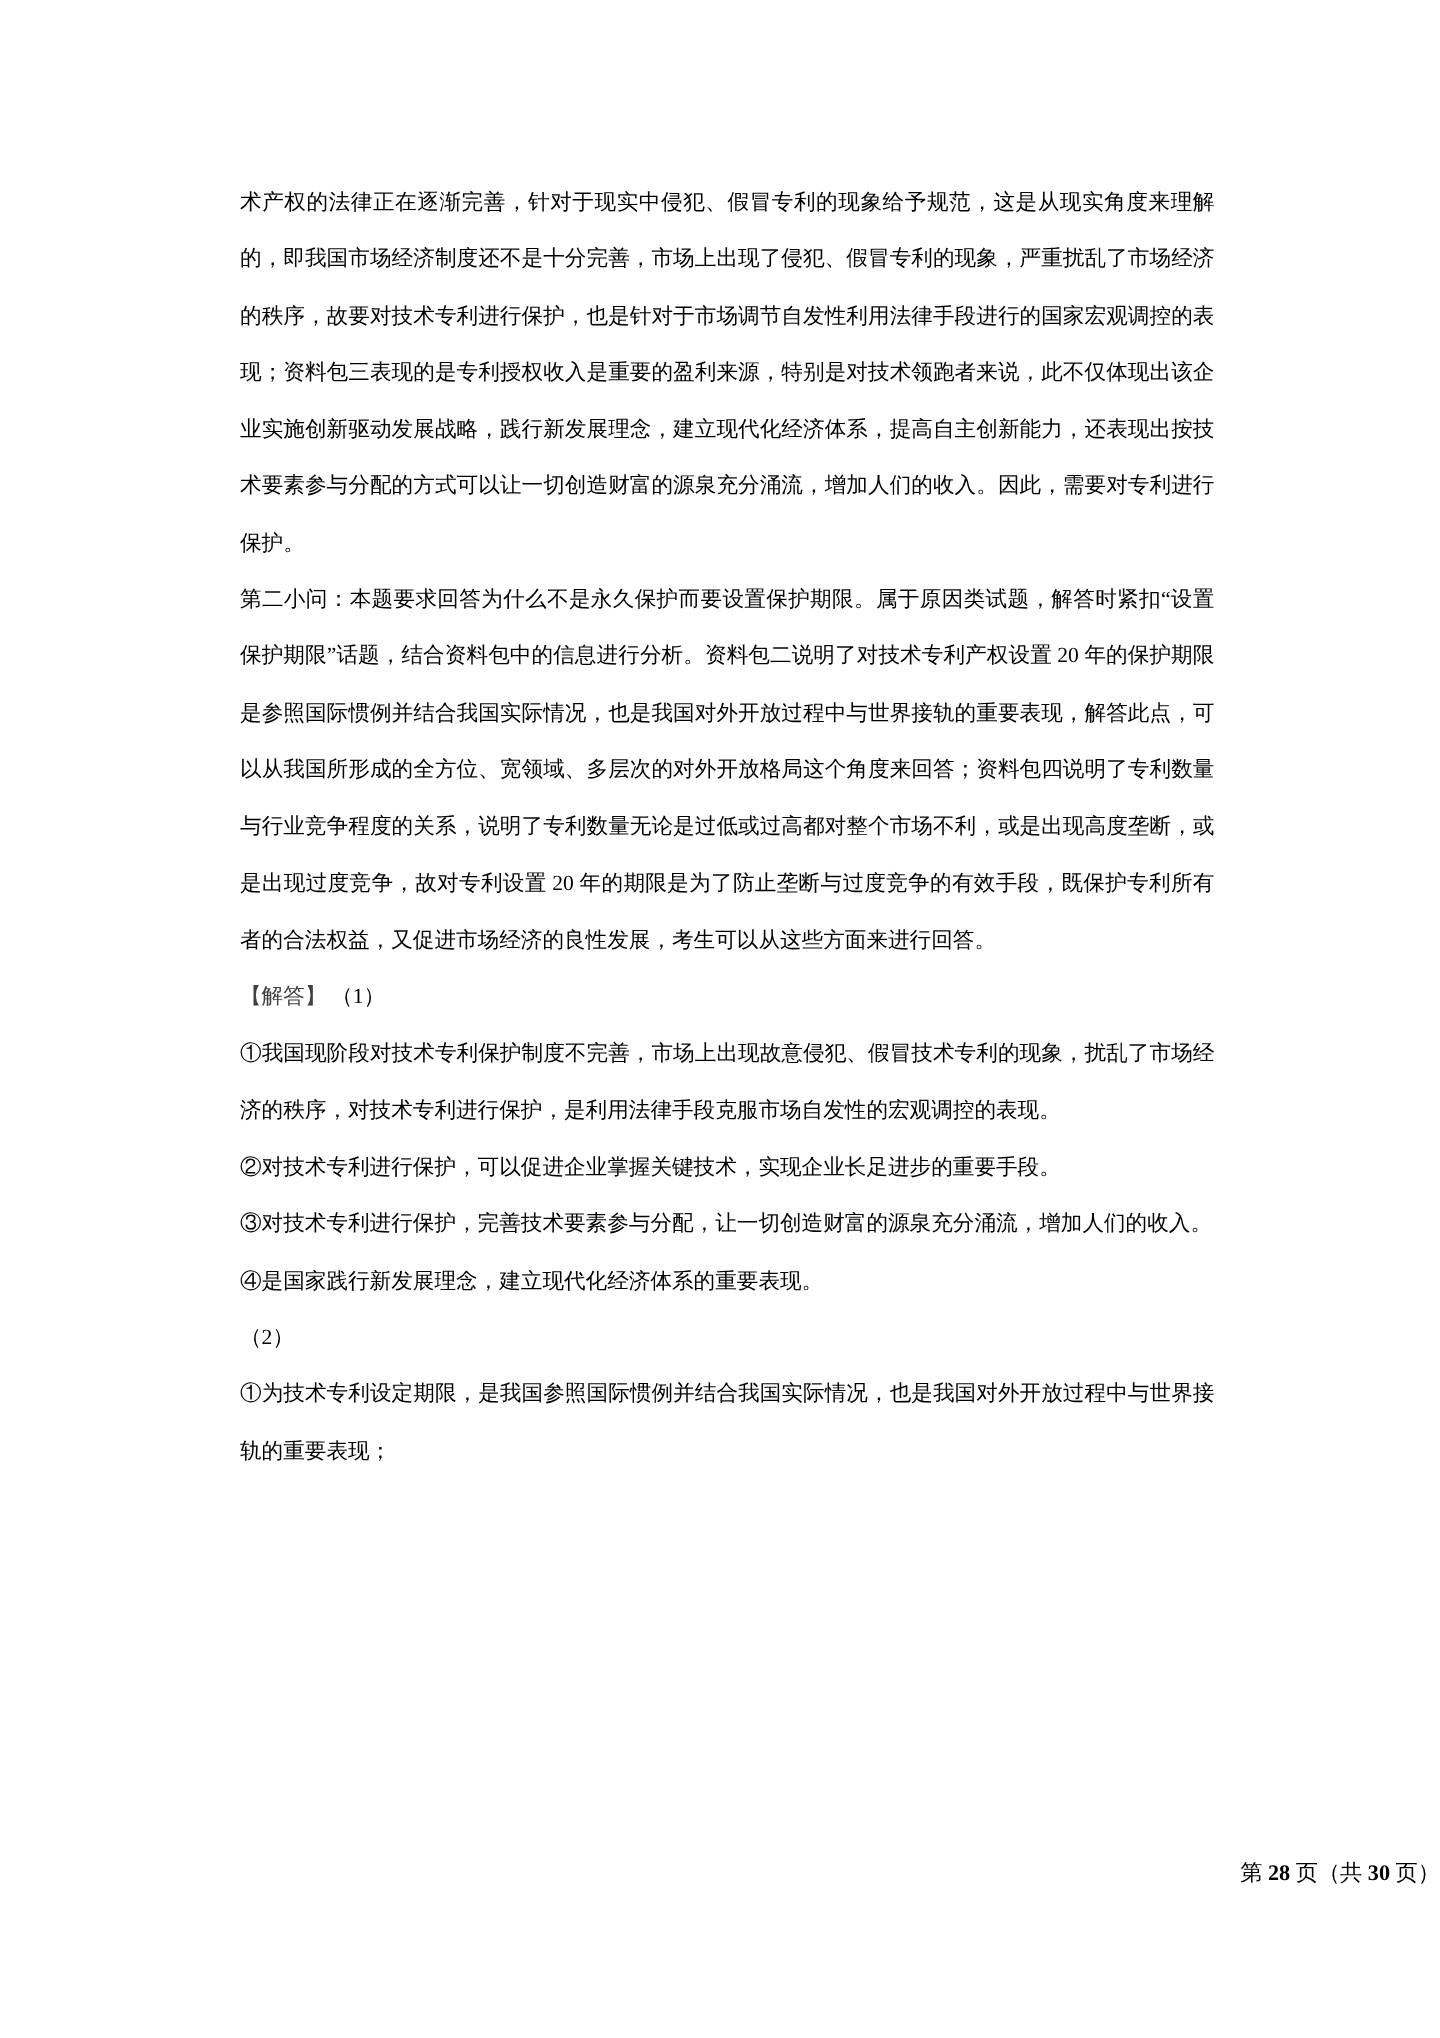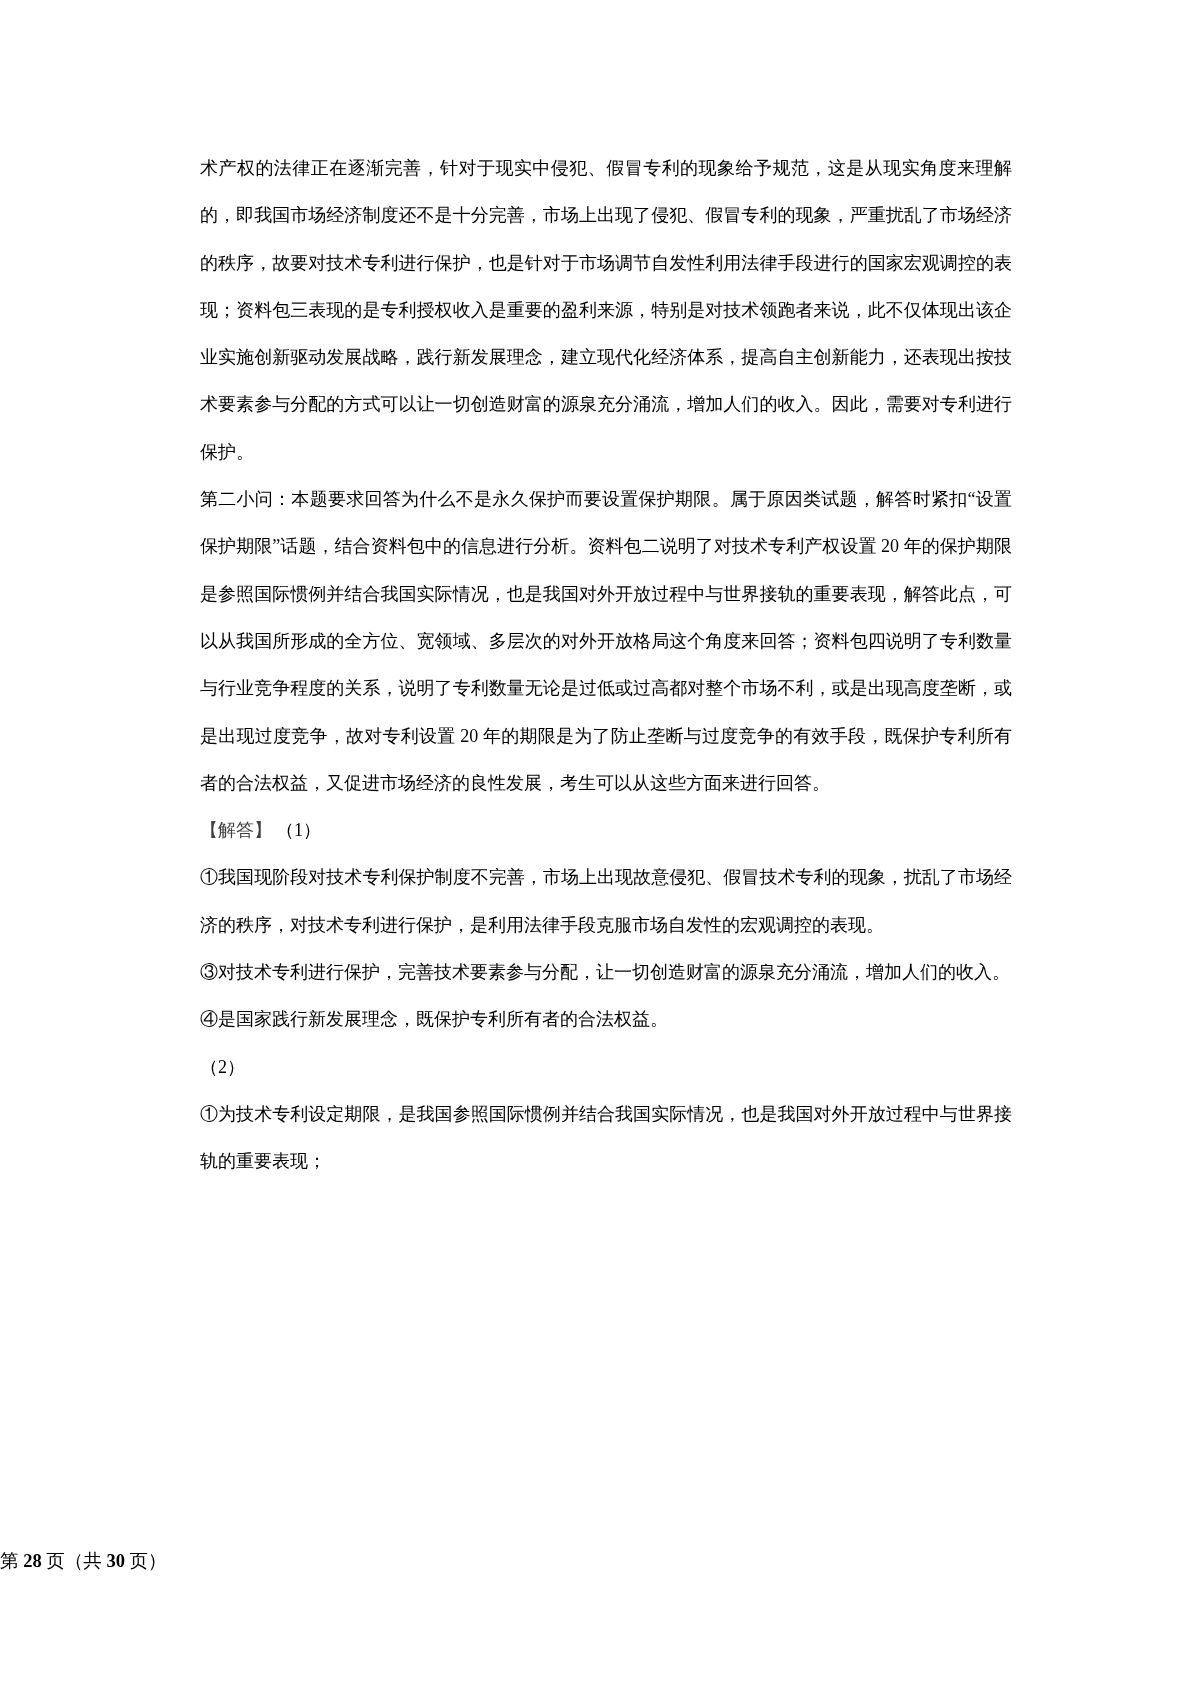--- a/index.html
+++ b/index.html
@@ -23,43 +23,44 @@
     text-justify: inter-ideograph;
   }
   .para { margin: 0; }
   .answer-label { color: #404040; }
   .answer-part { margin-left: 4px; }
   .page-footer {
     position: absolute;
     top: 1548px;
     left: 0;
     width: 100%;
-    text-align: left;
+    text-align: right;
     font-size: 18.5px;
     color: #000000;
   }
   .page-footer .num { font-weight: bold; }
 </style>
 </head>
 <body>
 
 <div class="doc-body">
 
   <p class="para">术产权的法律正在逐渐完善，针对于现实中侵犯、假冒专利的现象给予规范，这是从现实角度来理解的，即我国市场经济制度还不是十分完善，市场上出现了侵犯、假冒专利的现象，严重扰乱了市场经济的秩序，故要对技术专利进行保护，也是针对于市场调节自发性利用法律手段进行的国家宏观调控的表现；资料包三表现的是专利授权收入是重要的盈利来源，特别是对技术领跑者来说，此不仅体现出该企业实施创新驱动发展战略，践行新发展理念，建立现代化经济体系，提高自主创新能力，还表现出按技术要素参与分配的方式可以让一切创造财富的源泉充分涌流，增加人们的收入。因此，需要对专利进行保护。</p>
 
   <p class="para">第二小问：本题要求回答为什么不是永久保护而要设置保护期限。属于原因类试题，解答时紧扣“设置保护期限”话题，结合资料包中的信息进行分析。资料包二说明了对技术专利产权设置 20 年的保护期限是参照国际惯例并结合我国实际情况，也是我国对外开放过程中与世界接轨的重要表现，解答此点，可以从我国所形成的全方位、宽领域、多层次的对外开放格局这个角度来回答；资料包四说明了专利数量与行业竞争程度的关系，说明了专利数量无论是过低或过高都对整个市场不利，或是出现高度垄断，或是出现过度竞争，故对专利设置 20 年的期限是为了防止垄断与过度竞争的有效手段，既保护专利所有者的合法权益，又促进市场经济的良性发展，考生可以从这些方面来进行回答。</p>
 
   <p class="para"><span class="answer-label">【解答】</span><span class="answer-part">（1）</span></p>
 
   <p class="para">①我国现阶段对技术专利保护制度不完善，市场上出现故意侵犯、假冒技术专利的现象，扰乱了市场经济的秩序，对技术专利进行保护，是利用法律手段克服市场自发性的宏观调控的表现。</p>
 
+  <p class="para">②对技术专利进行保护，可以促进企业掌握关键技术，实现企业长足进步的重要手段。</p>
 
   <p class="para">③对技术专利进行保护，完善技术要素参与分配，让一切创造财富的源泉充分涌流，增加人们的收入。</p>
 
-  <p class="para">④是国家践行新发展理念，既保护专利所有者的合法权益。</p>
+  <p class="para">④是国家践行新发展理念，建立现代化经济体系的重要表现。</p>
 
   <p class="para">（2）</p>
 
   <p class="para">①为技术专利设定期限，是我国参照国际惯例并结合我国实际情况，也是我国对外开放过程中与世界接轨的重要表现；</p>
 
 
 </div>
 
 <div class="page-footer"><span>第 </span><span class="num">28</span><span> 页（共 </span><span class="num">30</span><span> 页）</span></div>
 

